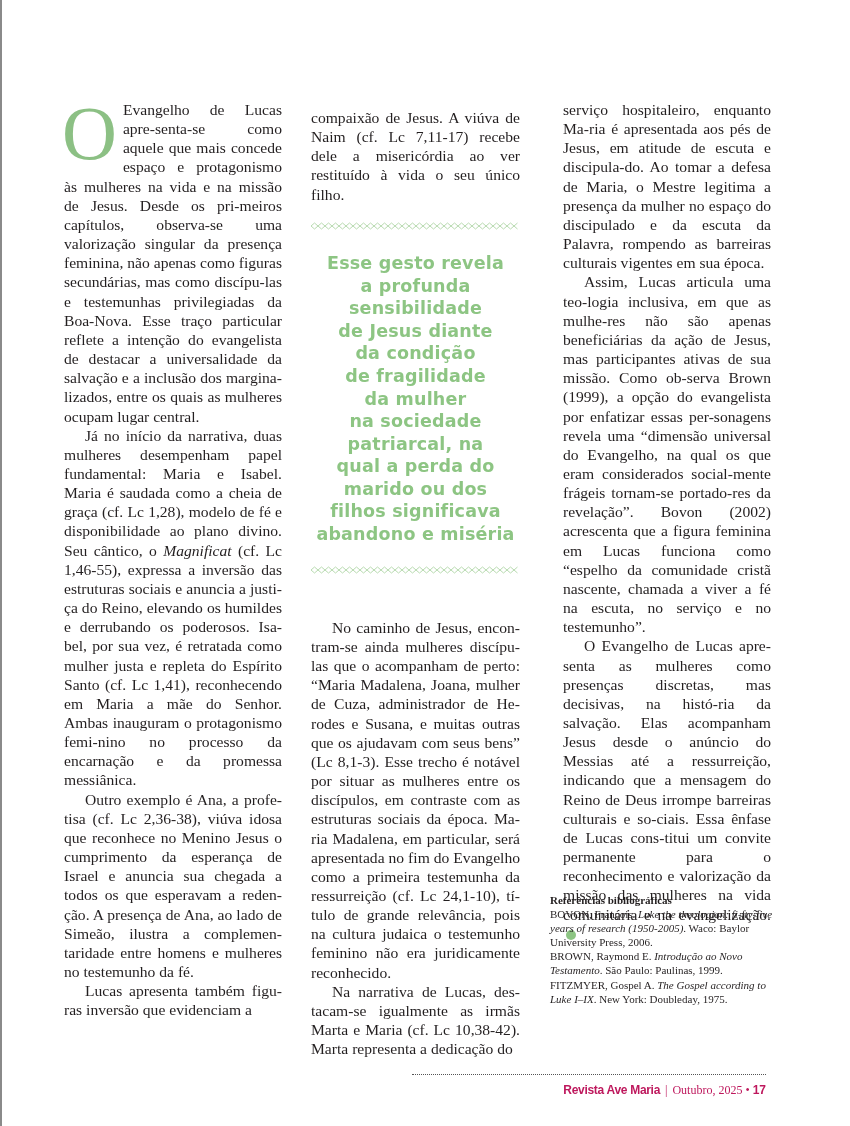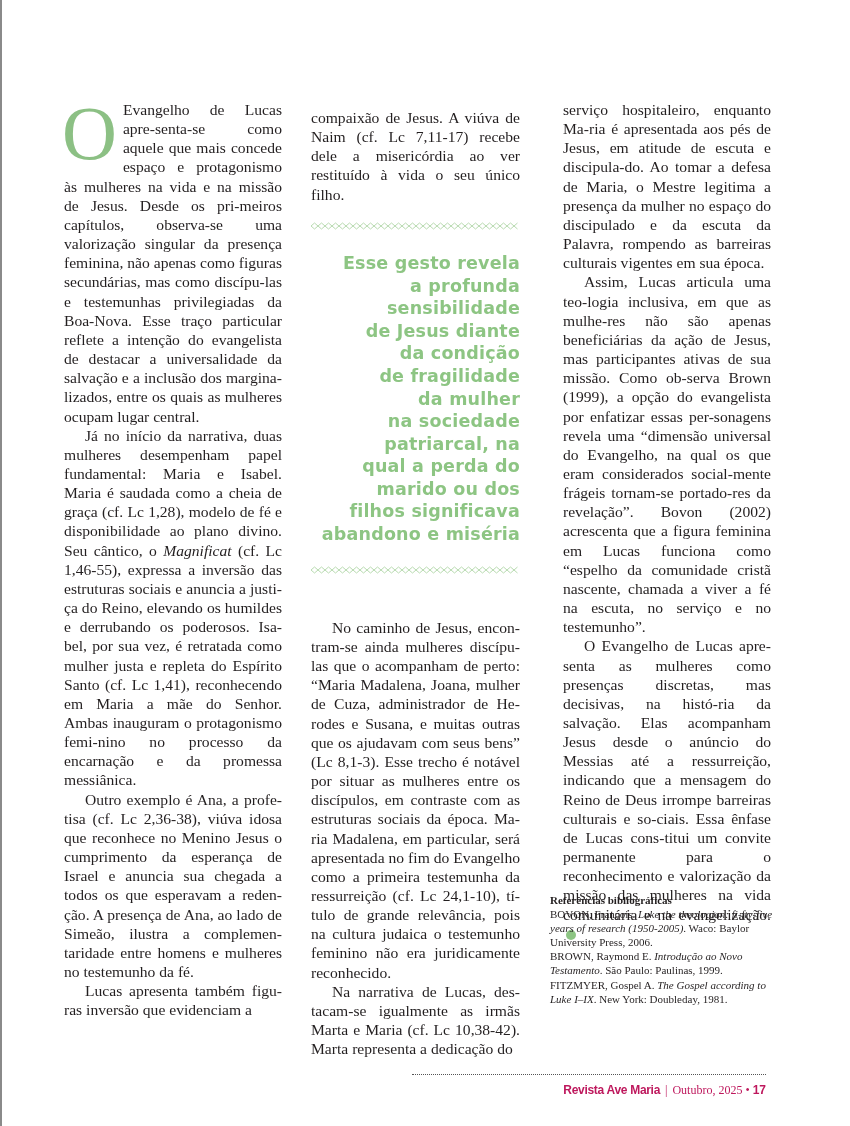--- a/index.html
+++ b/index.html
@@ -20,21 +20,21 @@
     .col p.first { text-indent: 0; }
     .col p.noindent { text-indent: 0; }
     .dropcap {
       float: left; font-family: "Liberation Serif", serif; color: #8cc084;
       font-size: 76px; line-height: 58px; height: 58px; margin: 4px 6px 0 -2px; padding: 0;
     }
     .pullquote { margin: 10px 0 14px 0; text-indent: 0; }
     .zigzag { height: 8px; width: 100%; margin: 8px 0; }
     .pq-text {
       font-family: "DejaVu Sans", sans-serif; font-weight: bold; color: #8dc583;
-      font-size: 17.5px; line-height: 22.6px; text-align: right; margin: 10px 0 12px 0;
+      font-size: 17.5px; line-height: 22.6px; text-align: center; margin: 10px 0 12px 0;
       white-space: pre-line; letter-spacing: 0.2px;
     }
     .gap { height: 18px; }
     .end-dot { display: inline-block; width: 10px; height: 10px; border-radius: 50%; background: #8dc583; vertical-align: -1px; margin-left: 3px; }
     .refs {
       position: absolute; left: 550px; top: 893px; width: 225px;
       font-family: "Liberation Serif", serif; font-size: 11px; line-height: 14.1px; color: #231f20;
     }
     .refs .ref-title { font-weight: bold; }
     .refs p { margin: 0; }
@@ -93,21 +93,21 @@
 <div class="col col3">
   <p class="noindent">serviço hospitaleiro, enquanto Ma-ria é apresentada aos pés de Jesus, em atitude de escuta e discipula-do. Ao tomar a defesa de Maria, o Mestre legitima a presença da mulher no espaço do discipulado e da escuta da Palavra, rompendo as barreiras culturais vigentes em sua época.</p>
   <p>Assim, Lucas articula uma teo-logia inclusiva, em que as mulhe-res não são apenas beneficiárias da ação de Jesus, mas participantes ativas de sua missão. Como ob-serva Brown (1999), a opção do evangelista por enfatizar essas per-sonagens revela uma “dimensão universal do Evangelho, na qual os que eram considerados social-mente frágeis tornam-se portado-res da revelação”. Bovon (2002) acrescenta que a figura feminina em Lucas funciona como “espelho da comunidade cristã nascente, chamada a viver a fé na escuta, no serviço e no testemunho”.</p>
   <p><span>O Evangelho de Lucas apre-senta as mulheres como presenças discretas, mas decisivas, na histó-ria da salvação. Elas acompanham Jesus desde o anúncio do Messias até a ressurreição, indicando que a mensagem do Reino de Deus irrompe barreiras culturais e so-ciais. Essa ênfase de Lucas cons-titui um convite permanente para o reconhecimento e valorização da missão das mulheres na vida comunitária e na evangelização.</span><span class="end-dot"></span></p>
 </div>
 
 <div class="refs">
   <p class="ref-title">Referências bibliográficas</p>
   <p><span>BOVON, François. </span><i>Luke the theologian: fi-fty-five years of research (1950-2005)</i><span>. Waco: Baylor University Press, 2006.</span></p>
   <p><span>BROWN, Raymond E. </span><i>Introdução ao Novo Testamento</i><span>. São Paulo: Paulinas, 1999.</span></p>
-  <p><span>FITZMYER, Gospel A. </span><i>The Gospel according to Luke I–IX</i><span>. New York: Doubleday, 1981.</span></p>
+  <p><span>FITZMYER, Gospel A. </span><i>The Gospel according to Luke I–IX</i><span>. New York: Doubleday, 1975.</span></p>
 </div>
 
 <div class="footer-line"></div>
 <div class="footer">
   <span class="mag">Revista Ave Maria</span><span class="sep">|</span><span>Outubro, 2025</span>
   <span>•</span>
   <span class="pg">17</span>
 </div>
 
 </body></html>

